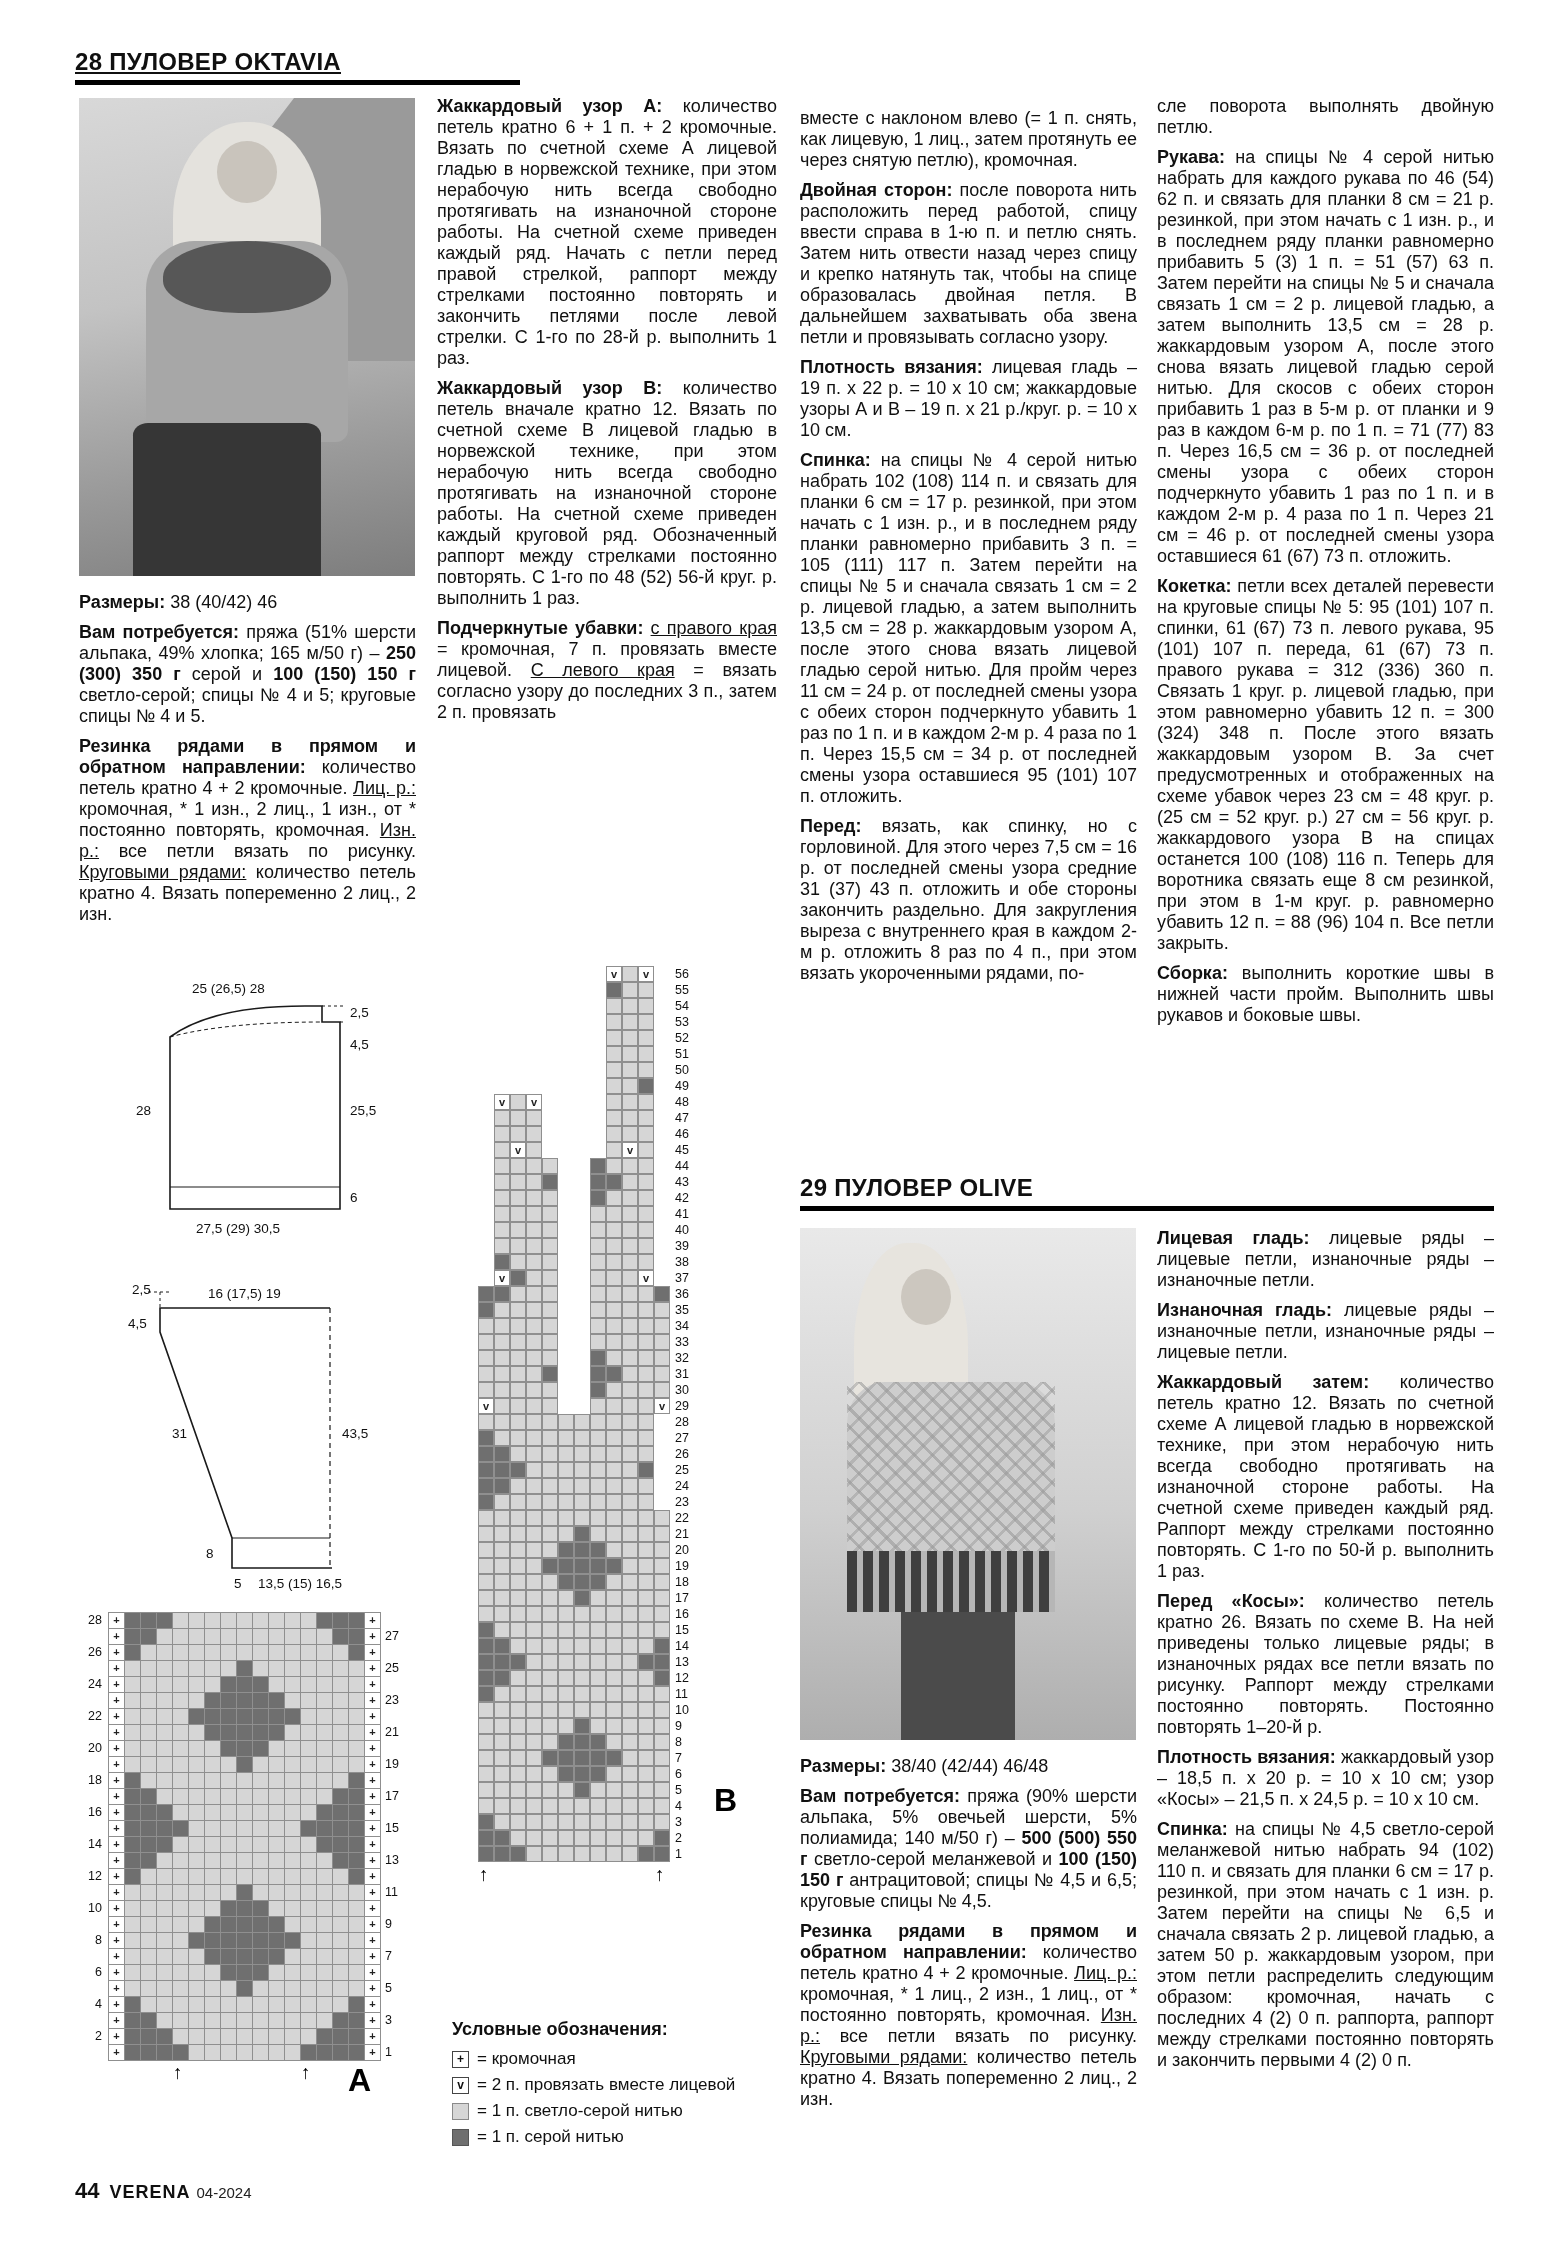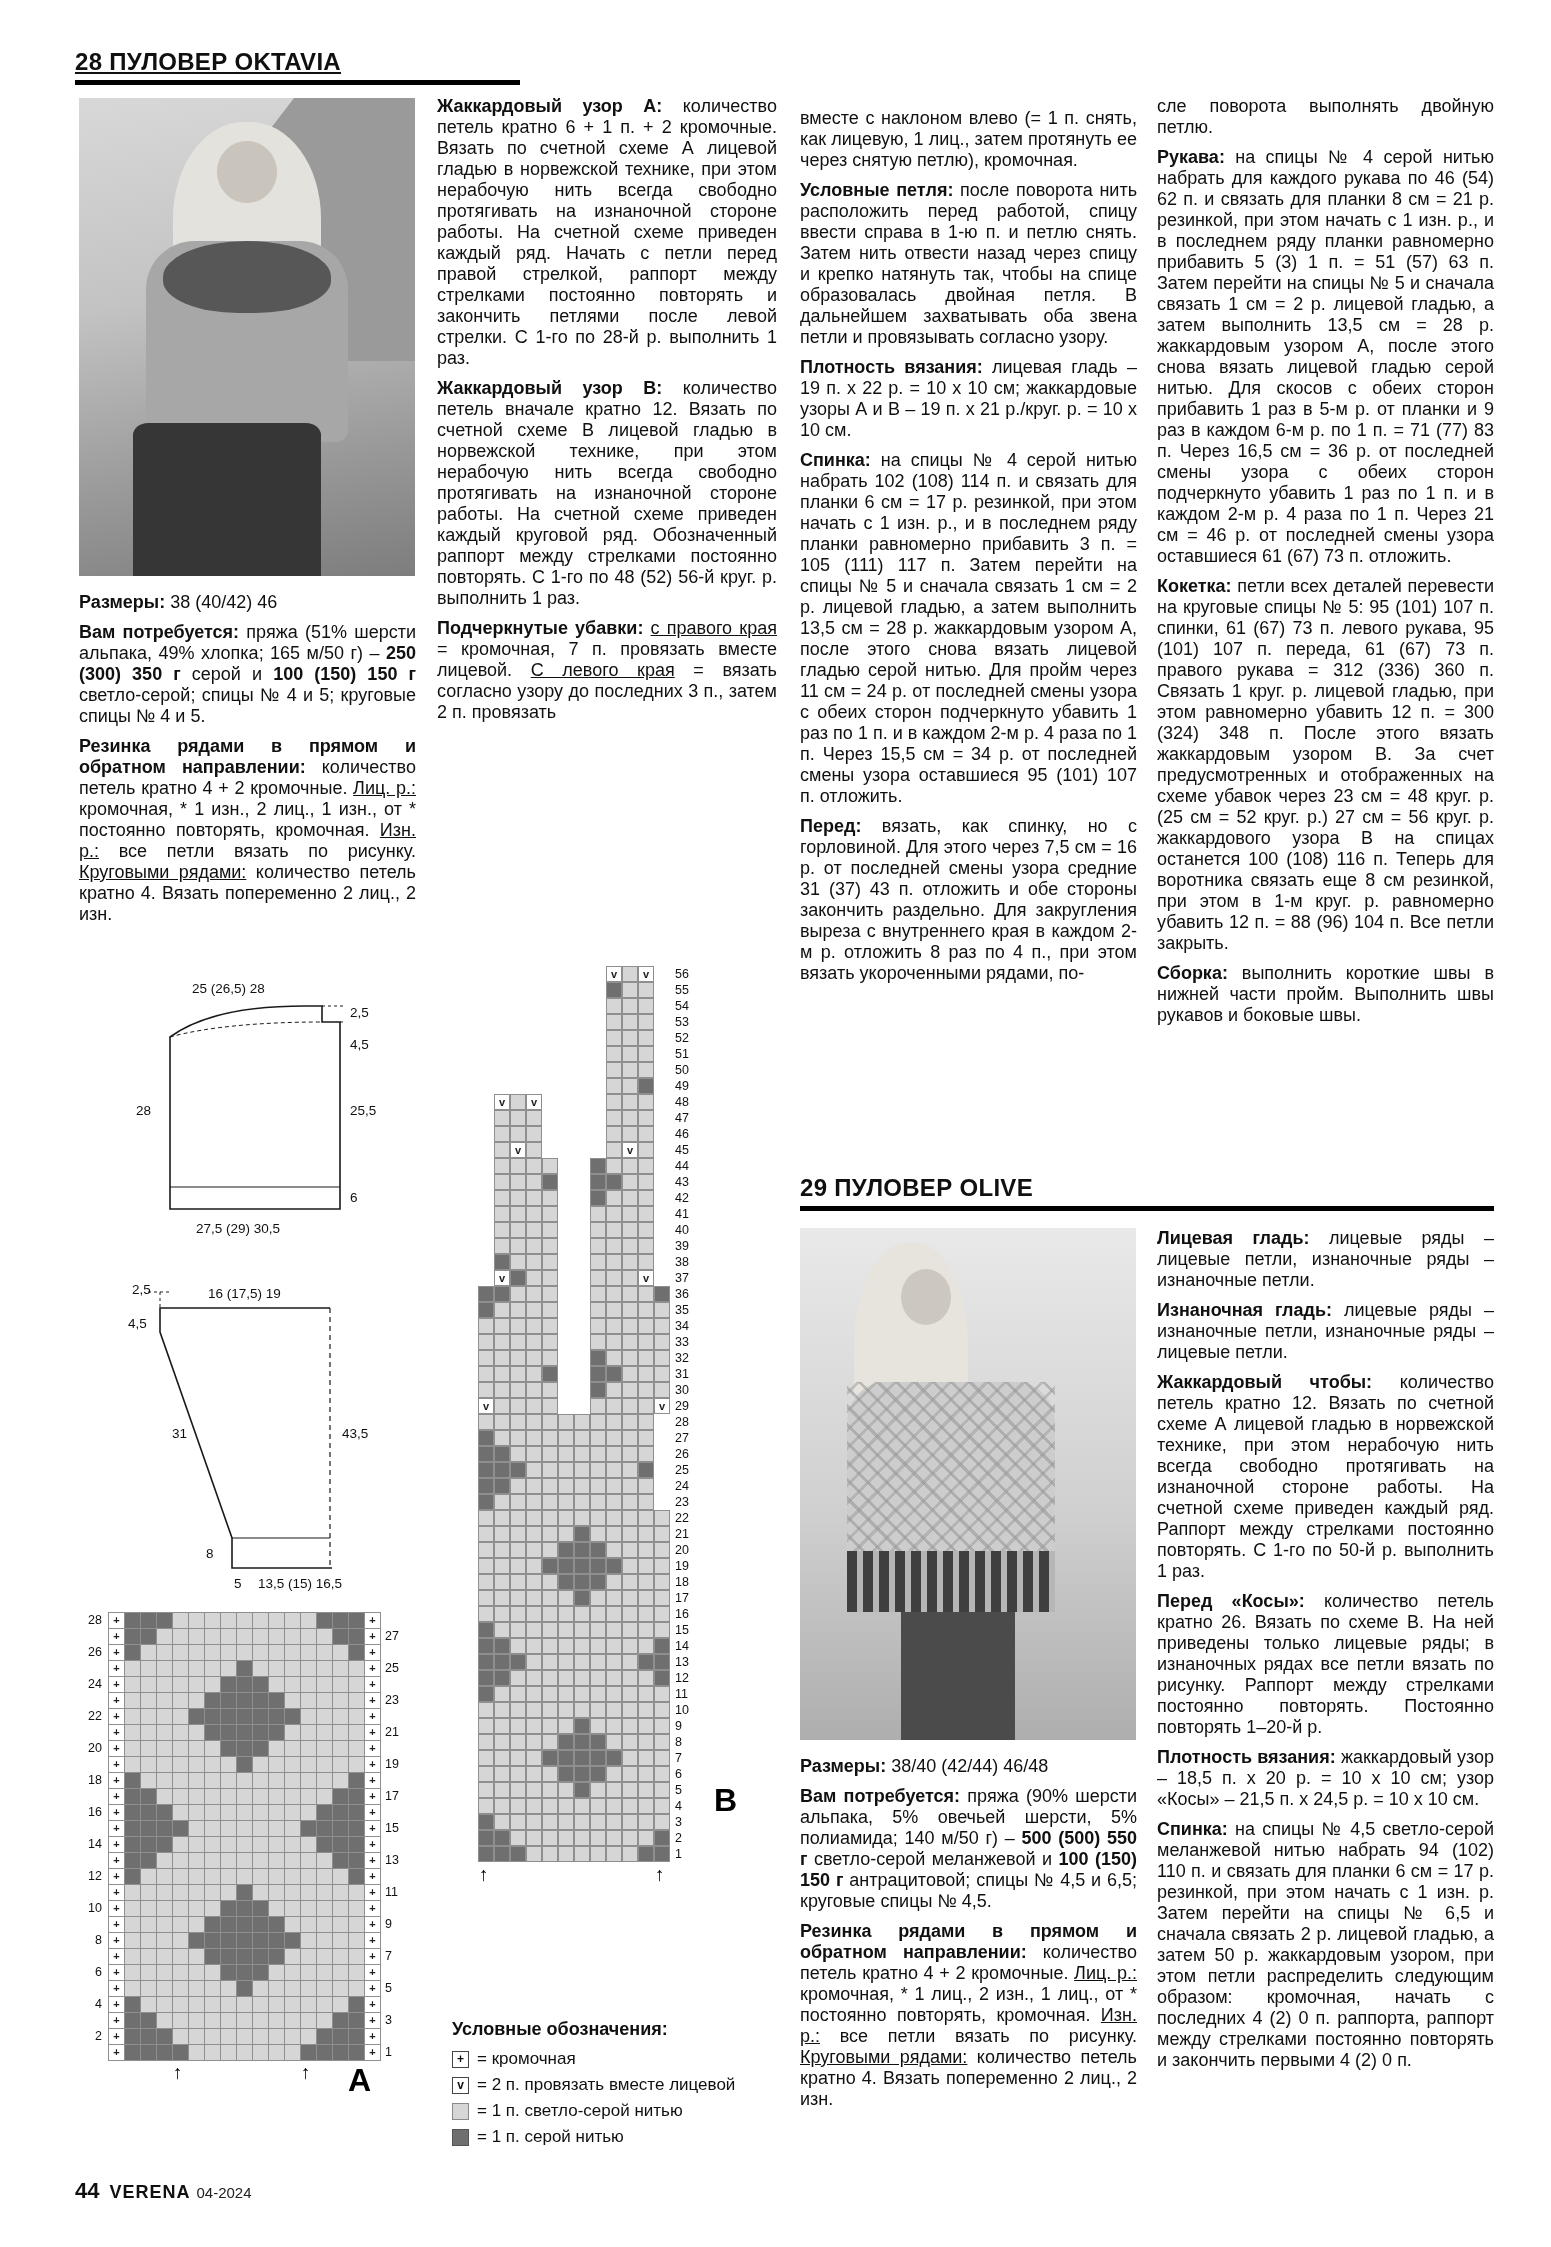--- a/index.html
+++ b/index.html
@@ -1221,21 +1221,21 @@
       <span>= 1 п. светло-серой нитью</span>
     </div>
     <div class="legend-row">
       <span class="lsym darks"></span>
       <span>= 1 п. серой нитью</span>
     </div>
   </div>
 
   <div class="col" style="left:800px;top:108px;width:337px;height:1072px;">
     <p><span>вместе с наклоном влево (= 1 п. снять, как лицевую, 1 лиц., затем протянуть ее через снятую петлю), кромочная.</span></p>
-    <p><span class="b">Условные петля: </span><span>после поворота нить расположить перед работой, спицу ввести справа в 1-ю п. и петлю снять. Затем нить отвести назад через спицу и крепко натянуть так, чтобы на спице образовалась двойная петля. В дальнейшем захватывать оба звена петли и провязывать согласно узору.</span></p>
+    <p><span class="b">Двойная сторон: </span><span>после поворота нить расположить перед работой, спицу ввести справа в 1-ю п. и петлю снять. Затем нить отвести назад через спицу и крепко натянуть так, чтобы на спице образовалась двойная петля. В дальнейшем захватывать оба звена петли и провязывать согласно узору.</span></p>
     <p><span class="b">Плотность вязания: </span><span>лицевая гладь – 19 п. х 22 р. = 10 х 10 см; жаккардовые узоры А и В – 19 п. х 21 р./круг. р. = 10 х 10 см.</span></p>
     <p><span class="b">Спинка: </span><span>на спицы № 4 серой нитью набрать 102 (108) 114 п. и связать для планки 6 см = 17 р. резинкой, при этом начать с 1 изн. р., и в последнем ряду планки равномерно прибавить 3 п. = 105 (111) 117 п. Затем перейти на спицы № 5 и сначала связать 1 см = 2 р. лицевой гладью, а затем выполнить 13,5 см = 28 р. жаккардовым узором А, после этого снова вязать лицевой гладью серой нитью. Для пройм через 11 см = 24 р. от последней смены узора с обеих сторон подчеркнуто убавить 1 раз по 1 п. и в каждом 2-м р. 4 раза по 1 п. Через 15,5 см = 34 р. от последней смены узора оставшиеся 95 (101) 107 п. отложить.</span></p>
     <p><span class="b">Перед: </span><span>вязать, как спинку, но с горловиной. Для этого через 7,5 см = 16 р. от последней смены узора средние 31 (37) 43 п. отложить и обе стороны закончить раздельно. Для закругления выреза с внутреннего края в каждом 2-м р. отложить 8 раз по 4 п., при этом вязать укороченными рядами, по-</span></p>
   </div>
 
   <div class="sec-title" style="left:800px;top:1174px;">29 ПУЛОВЕР OLIVE</div>
   <div class="sec-bar" style="left:800px;top:1206px;width:694px;"></div>
 
   <div class="photo" style="left:800px;top:1228px;width:336px;height:512px;">
     <div style="left:0;top:0;right:0;bottom:0;background:linear-gradient(180deg,#e9e9e9 0%,#d0d0d0 55%,#aeaeae 100%);"></div>
@@ -1256,21 +1256,21 @@
   <div class="col" style="left:1157px;top:96px;width:337px;height:1072px;">
     <p><span>сле поворота выполнять двойную петлю.</span></p>
     <p><span class="b">Рукава: </span><span>на спицы № 4 серой нитью набрать для каждого рукава по 46 (54) 62 п. и связать для планки 8 см = 21 р. резинкой, при этом начать с 1 изн. р., и в последнем ряду планки равномерно прибавить 5 (3) 1 п. = 51 (57) 63 п. Затем перейти на спицы № 5 и сначала связать 1 см = 2 р. лицевой гладью, а затем выполнить 13,5 см = 28 р. жаккардовым узором А, после этого снова вязать лицевой гладью серой нитью. Для скосов с обеих сторон прибавить 1 раз в 5-м р. от планки и 9 раз в каждом 6-м р. по 1 п. = 71 (77) 83 п. Через 16,5 см = 36 р. от последней смены узора с обеих сторон подчеркнуто убавить 1 раз по 1 п. и в каждом 2-м р. 4 раза по 1 п. Через 21 см = 46 р. от последней смены узора оставшиеся 61 (67) 73 п. отложить.</span></p>
     <p><span class="b">Кокетка: </span><span>петли всех деталей перевести на круговые спицы № 5: 95 (101) 107 п. спинки, 61 (67) 73 п. левого рукава, 95 (101) 107 п. переда, 61 (67) 73 п. правого рукава = 312 (336) 360 п. Связать 1 круг. р. лицевой гладью, при этом равномерно убавить 12 п. = 300 (324) 348 п. После этого вязать жаккардовым узором В. За счет предусмотренных и отображенных на схеме убавок через 23 см = 48 круг. р. (25 см = 52 круг. р.) 27 см = 56 круг. р. жаккардового узора В на спицах останется 100 (108) 116 п. Теперь для воротника связать еще 8 см резинкой, при этом в 1-м круг. р. равномерно убавить 12 п. = 88 (96) 104 п. Все петли закрыть.</span></p>
     <p><span class="b">Сборка: </span><span>выполнить короткие швы в нижней части пройм. Выполнить швы рукавов и боковые швы.</span></p>
   </div>
 
   <div class="col" style="left:1157px;top:1228px;width:337px;height:940px;">
     <p><span class="b">Лицевая гладь: </span><span>лицевые ряды – лицевые петли, изнаночные ряды – изнаночные петли.</span></p>
     <p><span class="b">Изнаночная гладь: </span><span>лицевые ряды – изнаночные петли, изнаночные ряды – лицевые петли.</span></p>
-    <p><span class="b">Жаккардовый чтобы: </span><span>количество петель кратно 12. Вязать по счетной схеме А лицевой гладью в норвежской технике, при этом нерабочую нить всегда свободно протягивать на изнаночной стороне работы. На счетной схеме приведен каждый ряд. Раппорт между стрелками постоянно повторять. С 1-го по 50-й р. выполнить 1 раз.</span></p>
+    <p><span class="b">Жаккардовый затем: </span><span>количество петель кратно 12. Вязать по счетной схеме А лицевой гладью в норвежской технике, при этом нерабочую нить всегда свободно протягивать на изнаночной стороне работы. На счетной схеме приведен каждый ряд. Раппорт между стрелками постоянно повторять. С 1-го по 50-й р. выполнить 1 раз.</span></p>
     <p><span class="b">Перед «Косы»: </span><span>количество петель кратно 26. Вязать по схеме В. На ней приведены только лицевые ряды; в изнаночных рядах все петли вязать по рисунку. Раппорт между стрелками постоянно повторять. Постоянно повторять 1–20-й р.</span></p>
     <p><span class="b">Плотность вязания: </span><span>жаккардовый узор – 18,5 п. х 20 р. = 10 х 10 см; узор «Косы» – 21,5 п. х 24,5 р. = 10 х 10 см.</span></p>
     <p><span class="b">Спинка: </span><span>на спицы № 4,5 светло-серой меланжевой нитью набрать 94 (102) 110 п. и связать для планки 6 см = 17 р. резинкой, при этом начать с 1 изн. р. Затем перейти на спицы № 6,5 и сначала связать 2 р. лицевой гладью, а затем 50 р. жаккардовым узором, при этом петли распределить следующим образом: кромочная, начать с последних 4 (2) 0 п. раппорта, раппорт между стрелками постоянно повторять и закончить первыми 4 (2) 0 п.</span></p>
   </div>
 
   <div class="footer" style="left:75px;top:2178px;">
     <span class="pgnum">44</span><span class="brand">VERENA</span><span class="issue">04-2024</span>
   </div>
 
 </div>

